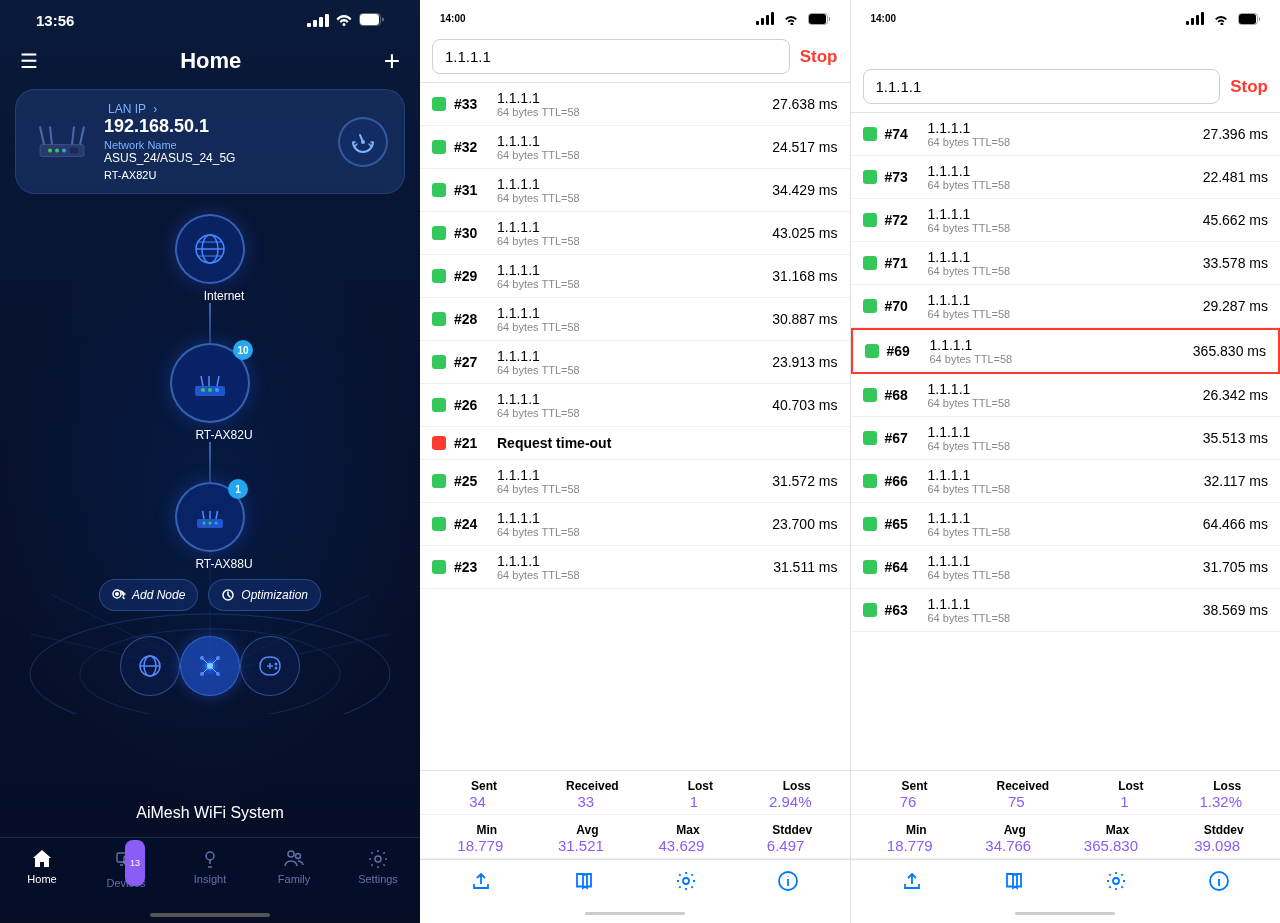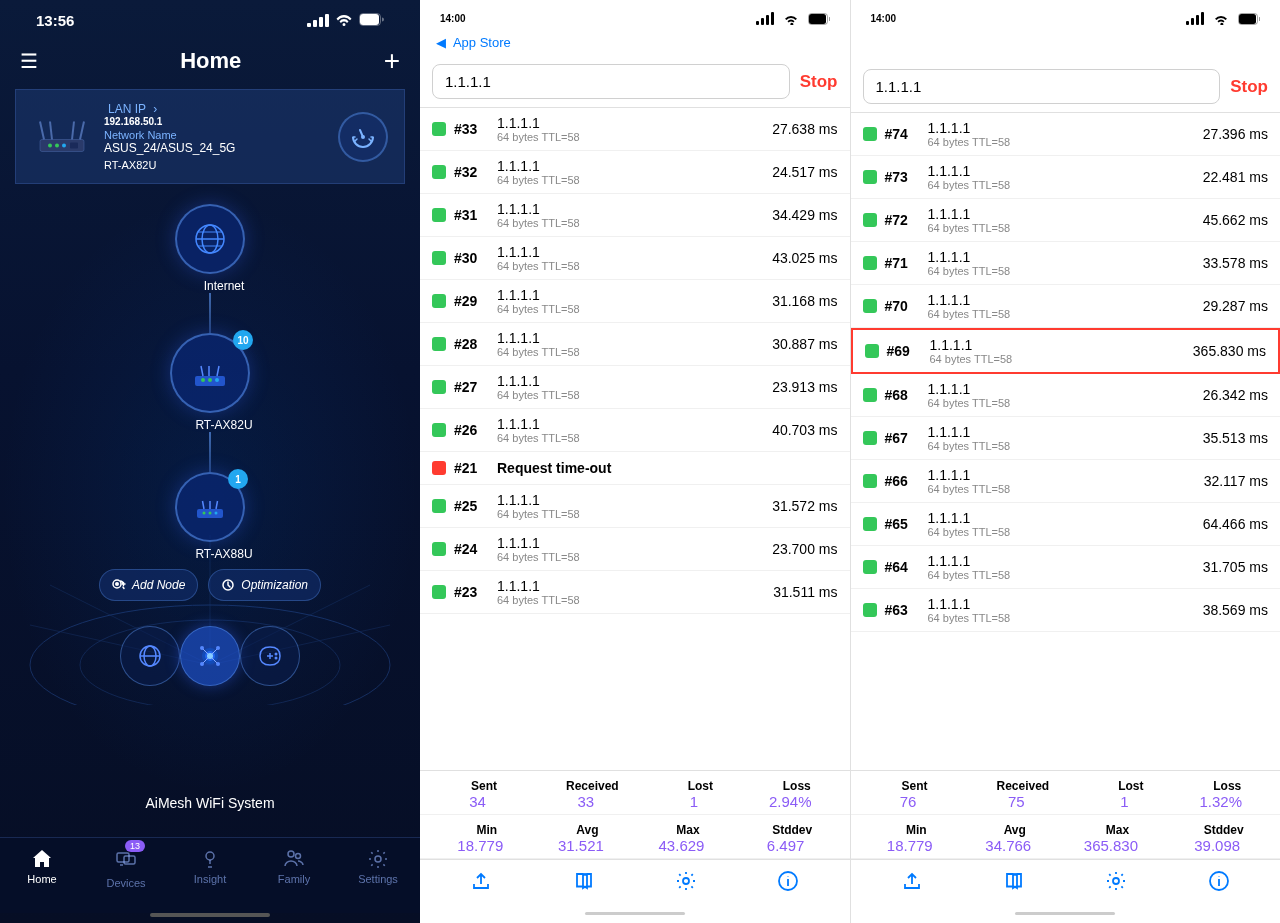--- a/index.html
+++ b/index.html
@@ -39,39 +39,39 @@
       color: white;
     }
     .app-header .title { font-size: 22px; font-weight: 600; }
     .hamburger { font-size: 20px; cursor: pointer; }
     .plus-btn { font-size: 28px; cursor: pointer; }
 
     
     .router-card {
       margin: 0 15px 10px;
       background: rgba(30, 60, 120, 0.5);
-      border-radius: 0;
+      border-radius: 20px;
       padding: 12px 16px;
       display: flex;
       align-items: center;
       gap: 12px;
       border: 1px solid rgba(100, 150, 255, 0.2);
     }
     .router-icon {
       width: 60px;
       height: 45px;
       display: flex;
       align-items: center;
       justify-content: center;
     }
     .router-icon svg { width: 60px; height: 40px; }
     .router-info { flex: 1; }
     .router-info .lan-label { color: #7bb3ff; font-size: 12px; }
     .router-info .lan-label span { margin-left: 4px; }
-    .router-info .ip { color: white; font-size: 10px; font-weight: 600; }
+    .router-info .ip { color: white; font-size: 18px; font-weight: 600; }
     .router-info .network-label { color: #7bb3ff; font-size: 11px; margin-top: 2px; }
     .router-info .network-name { color: white; font-size: 12px; }
     .router-name { color: white; font-size: 11px; margin-top: 4px; }
     .speed-btn {
       width: 50px; height: 50px;
       border: 2px solid rgba(100, 160, 255, 0.4);
       border-radius: 50%;
       display: flex; align-items: center; justify-content: center;
       background: rgba(20, 50, 120, 0.4);
       cursor: pointer;
@@ -174,22 +174,22 @@
     }
     .bottom-icon.active .icon-circle {
       background: rgba(30, 80, 200, 0.7);
       box-shadow: 0 0 15px rgba(50, 100, 255, 0.4);
     }
 
     
     .aimesh-label {
       text-align: center;
       color: white;
-      font-size: 14px;
-      margin-bottom: 26px;
+      font-size: 16px;
+      margin-bottom: 15px;
       position: relative;
       z-index: 2;
     }
 
     
     .tab-bar {
       display: flex;
       background: rgba(5, 15, 40, 0.95);
       border-top: 1px solid rgba(100, 150, 255, 0.2);
       padding: 6px 0 20px;
@@ -204,21 +204,21 @@
       padding: 4px;
       color: rgba(150, 180, 255, 0.6);
     }
     .tab-item.active { color: white; }
     .tab-item .tab-label { font-size: 11px; }
     .tab-badge {
       background: #8b5cf6;
       color: white;
       font-size: 9px;
       font-weight: normal;
-      padding: 1px 5px;
+      padding: 18px 5px;
       border-radius: 8px;
       position: absolute;
       top: -8px; right: -8px;
     }
     .tab-icon-wrap { position: relative; }
 
     
     .right-panels {
       flex: 1;
       display: flex;
@@ -604,24 +604,20 @@
           <path d="M8 10a1.5 1.5 0 110 2.5A1.5 1.5 0 018 10zm0-3.5a4.5 4.5 0 013.5 1.8l-1.2 1.2A2.8 2.8 0 008 8.5a2.8 2.8 0 00-2.3 1L4.5 8.3A4.5 4.5 0 018 6.5zm0-3.5a8 8 0 016 2.8L12.5 7A6 6 0 008 5a6 6 0 00-4.5 2L2 5.8A8 8 0 018 3z"></path>
         </svg>
         <svg width="22" height="12" viewBox="0 0 22 12" fill="none" style="margin-left:4px">
           <rect x="0.5" y="0.5" width="19" height="11" rx="3" stroke="black" stroke-opacity="0.35"></rect>
           <rect x="1" y="1" width="17" height="10" rx="2.5" fill="black"></rect>
           <path d="M21 4v4a2 2 0 000-4z" fill="black" fill-opacity="0.4"></path>
         </svg>
       </div>
     </div>
 
-    <div class="app-store-bar">
-      <span class="arrow">◀</span>
-      <span>App Store</span>
-    </div>
 
     <div class="ping-input-bar">
       <input type="text" value="1.1.1.1" style="">
       <button class="stop-btn">Stop</button>
     </div>
 
     <div class="ping-list" id="ping-left-list">
         <div class="ping-row">
           <div class="ping-dot green"></div>
           <span class="ping-seq">#33</span>

